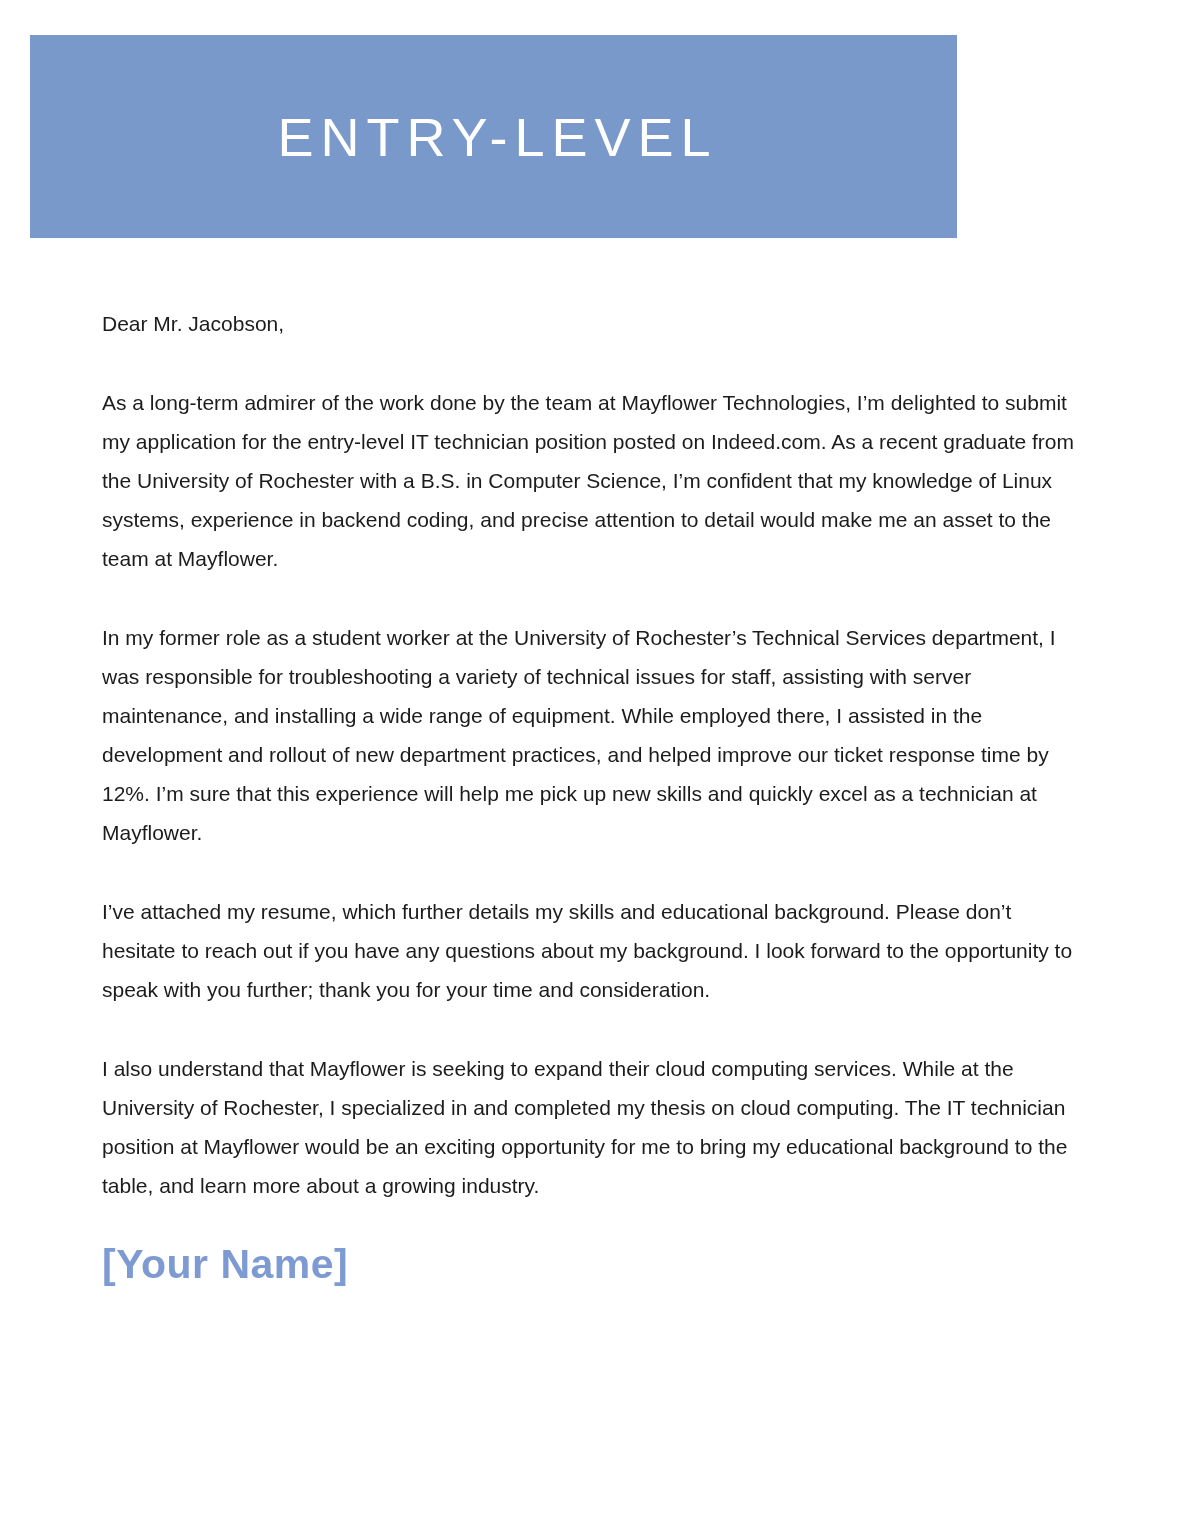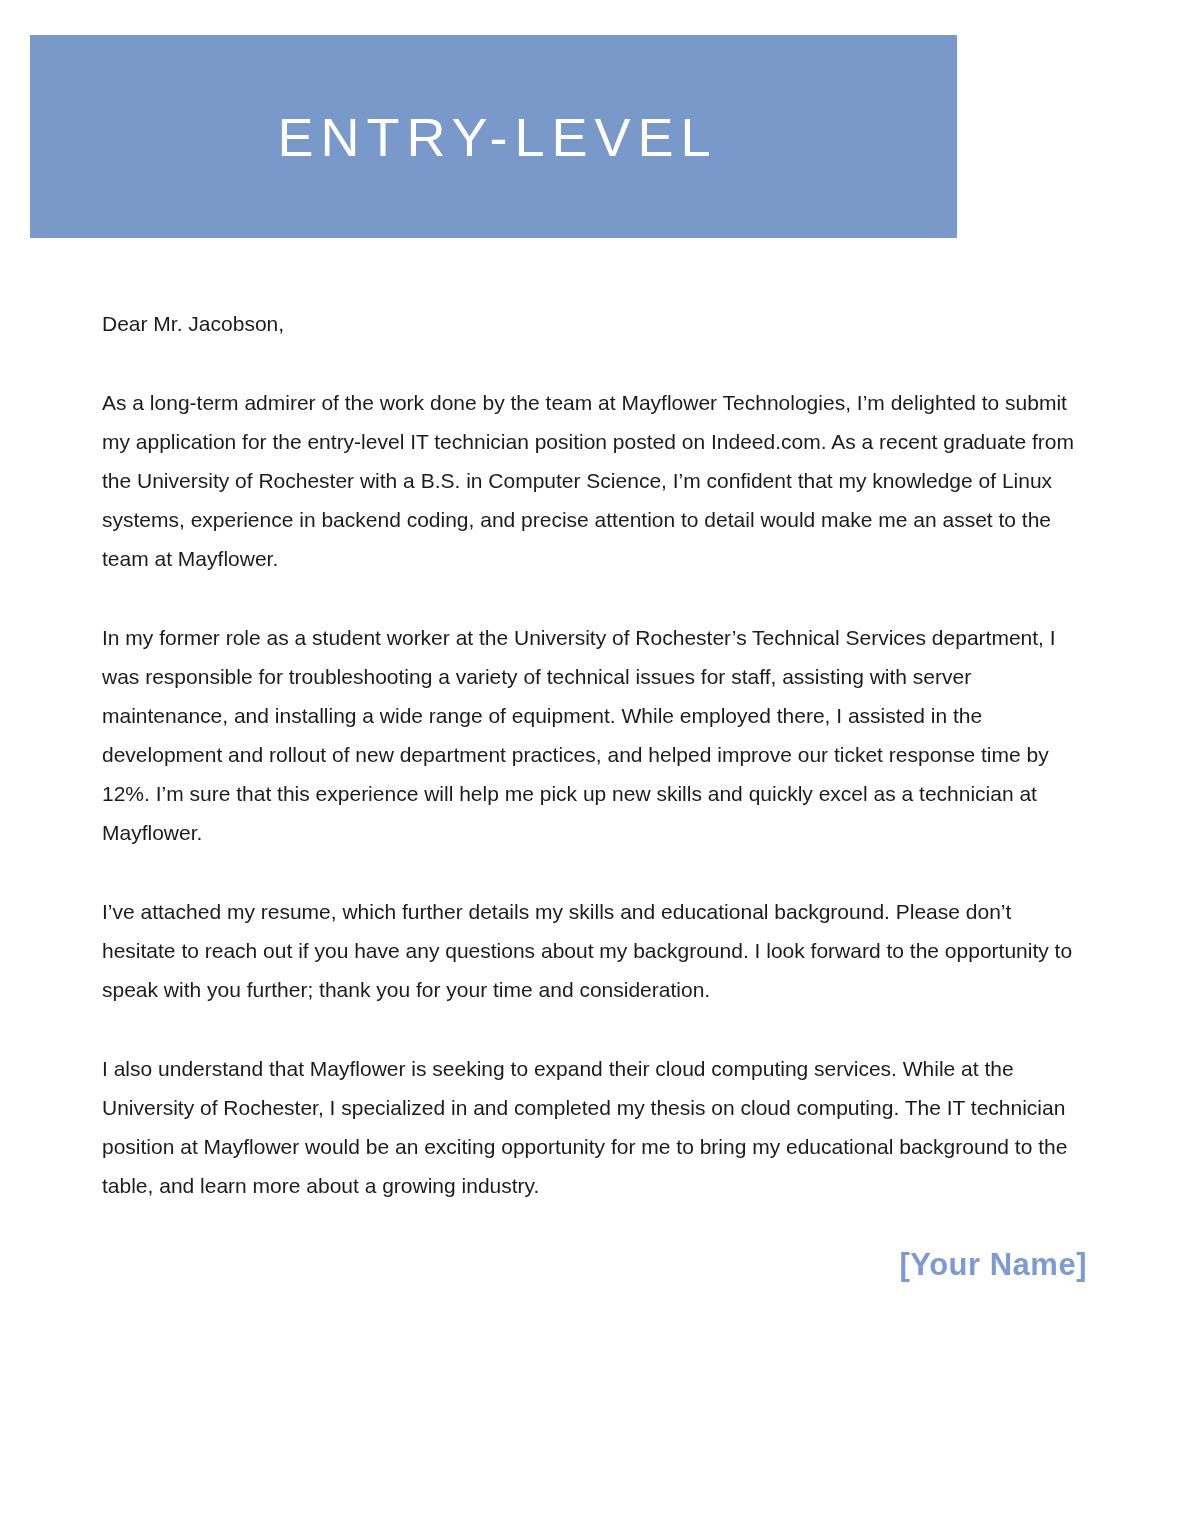--- a/index.html
+++ b/index.html
@@ -57,25 +57,24 @@
     width: 985px;
     font-size: 21px;
     line-height: 39px;
     color: var(--body-text);
     margin-top: 12px;
   }
   .letter p { margin: 0 0 40px 0; }
   .letter p.closing { margin-bottom: 0; }
   .signature {
     margin-top: 26px;
-    font-size: 31px;
+    font-size: 41px;
     font-weight: 700;
     letter-spacing: 0.5px;
     color: var(--signature);
-    text-align: right;
   }
 </style>
 </head>
 <body>
 
 <div class="page">
 
   <header class="band">
     <div class="doc-title">
       <div>ENTRY-LEVEL</div>

